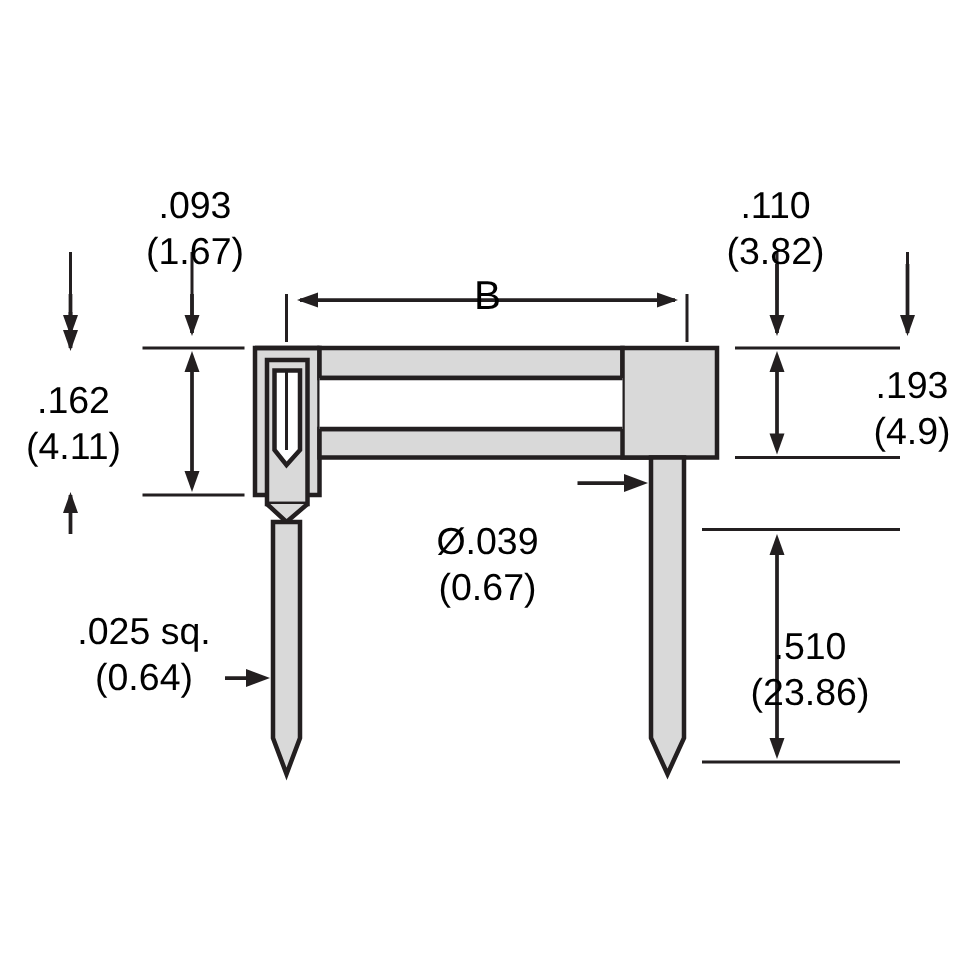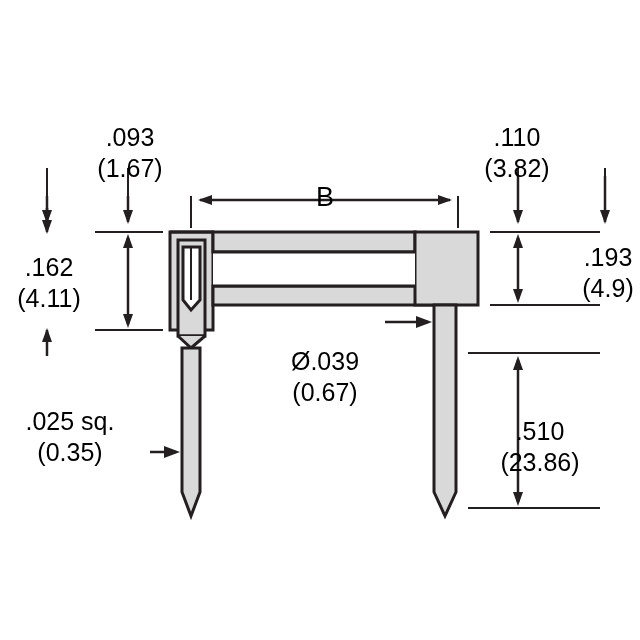--- a/index.html
+++ b/index.html
@@ -156,23 +156,23 @@
   <div class="dim-label center" style="left: 568px; top: 242px; width: 80px;">
     <span>.193</span>
     <span class="l2">(4.9)</span>
   </div>
 
   <div class="dim-label center" style="left: 265px; top: 305px; width: 120px; margin-top: 41px;">
     <span>Ø.039</span>
     <span class="l2">(0.67)</span>
   </div>
 
-  <div class="dim-label center" style="left: 0; top: 406px; width: 140px;">
+  <div class="dim-label center" style="left: 26px; top: 406px; width: 140px;">
     <span>.025 sq.</span>
-    <span class="l2">(0.35)</span>
+    <span class="l2">(0.64)</span>
   </div>
 
   <div class="dim-label center" style="left: 470px; top: 416px; width: 140px;">
     <span>.510</span>
     <span class="l2">(23.86)</span>
   </div>
 
 </div>
 
 </body></html>

